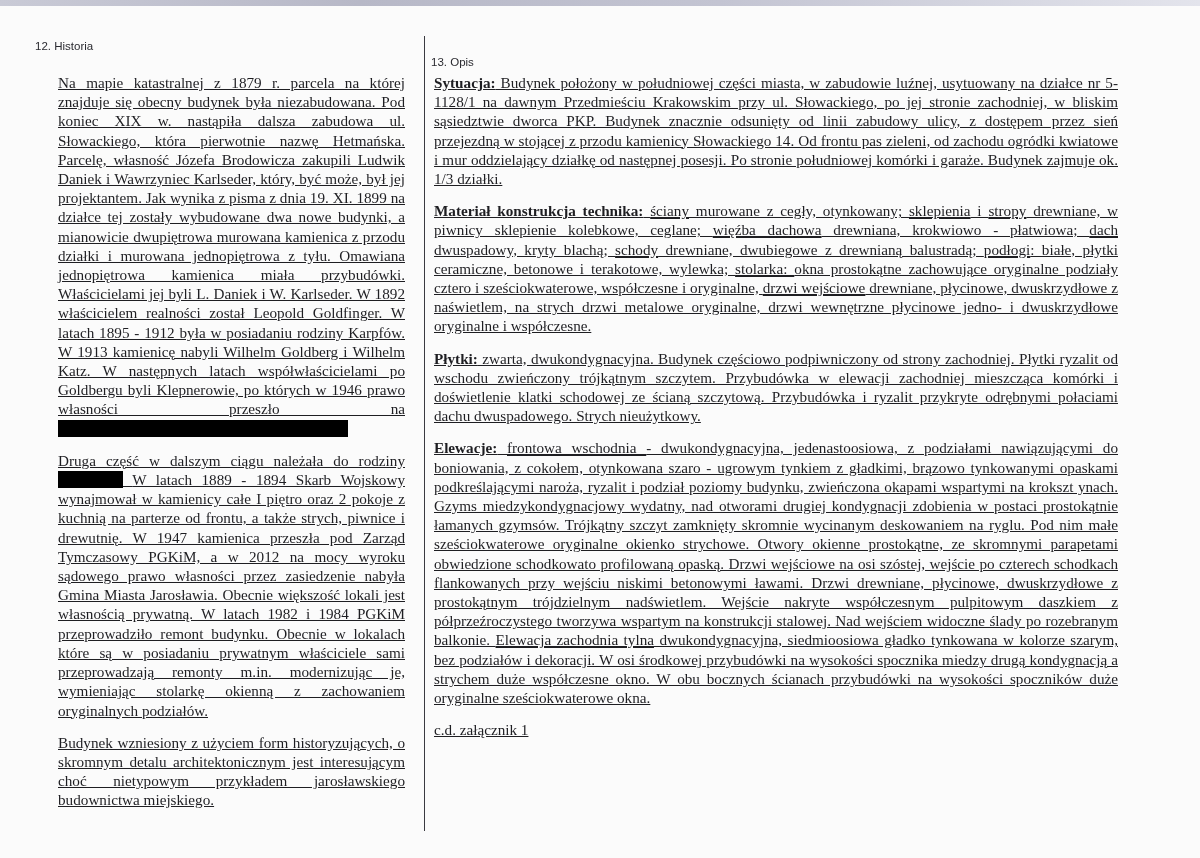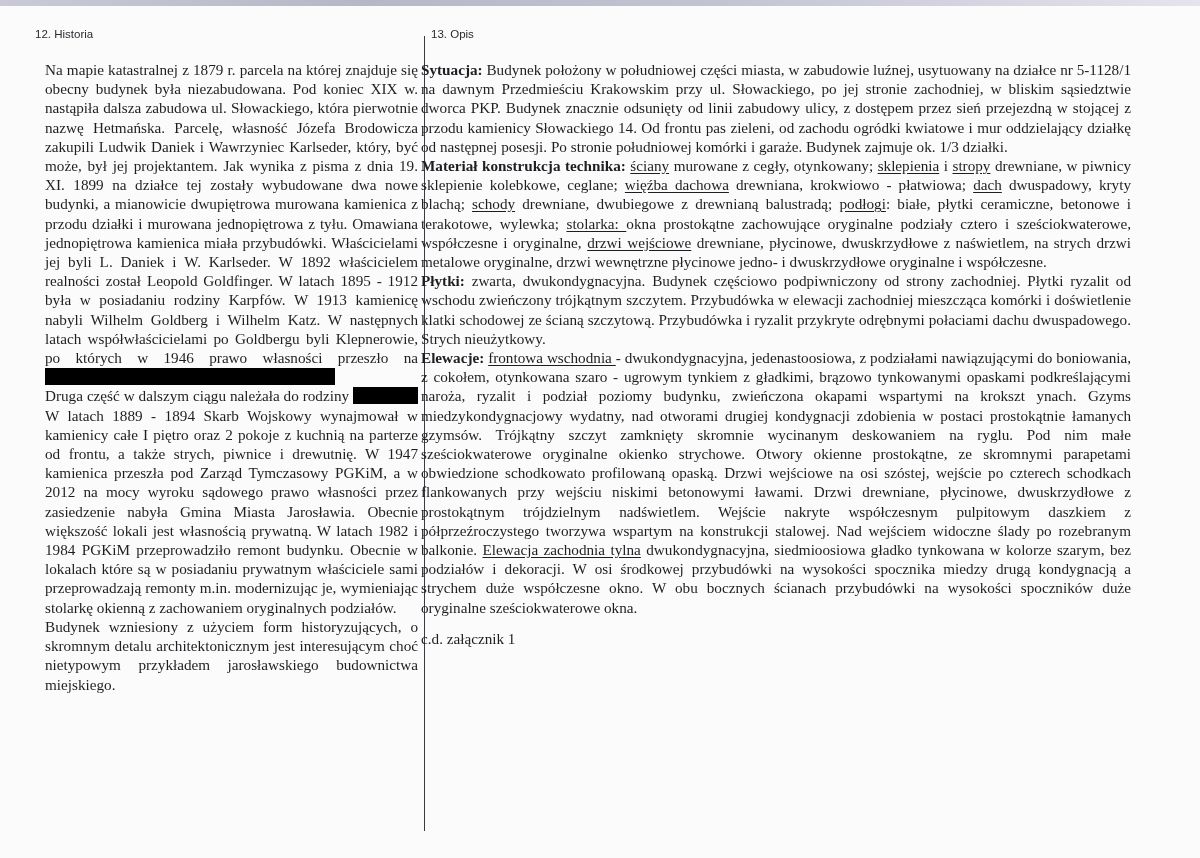--- a/index.html
+++ b/index.html
@@ -16,30 +16,30 @@
   }
   .divider {
     position: absolute; left: 424px; top: 36px; width: 1px; height: 795px;
     background: #3a3a40;
   }
   .section-label {
     position: absolute;
     font-family: "Liberation Sans", sans-serif;
     font-size: 11.5px; color: #2a2a30;
   }
-  #lbl-left { left: 35px; top: 28px; }
-  #lbl-right { left: 431px; top: 28px; }
+  #lbl-left { left: 35px; top: 40px; }
+  #lbl-right { left: 431px; top: 56px; }
   .col {
     position: absolute;
     font-size: 15.2px; line-height: 19.2px;
     text-align: justify;
   }
   #col-left { left: 45px; top: 60px; width: 373px; }
   #col-right { left: 421px; top: 60px; width: 710px; }
-  .col p { margin: 0; }
+  .col p { margin: 13px; text-decoration: underline; }
   .redact { display: inline-block; background: #000; height: 17px; vertical-align: -3px; }
   .r1 { width: 290px; }
   .r2 { width: 65px; }
   b { font-weight: bold; }
   u { text-decoration: underline; text-underline-offset: 2px; }
   .cd { text-align: left; margin-top: 12px !important; padding-right: 48px; }
 </style>
 </head>
 <body>
 

